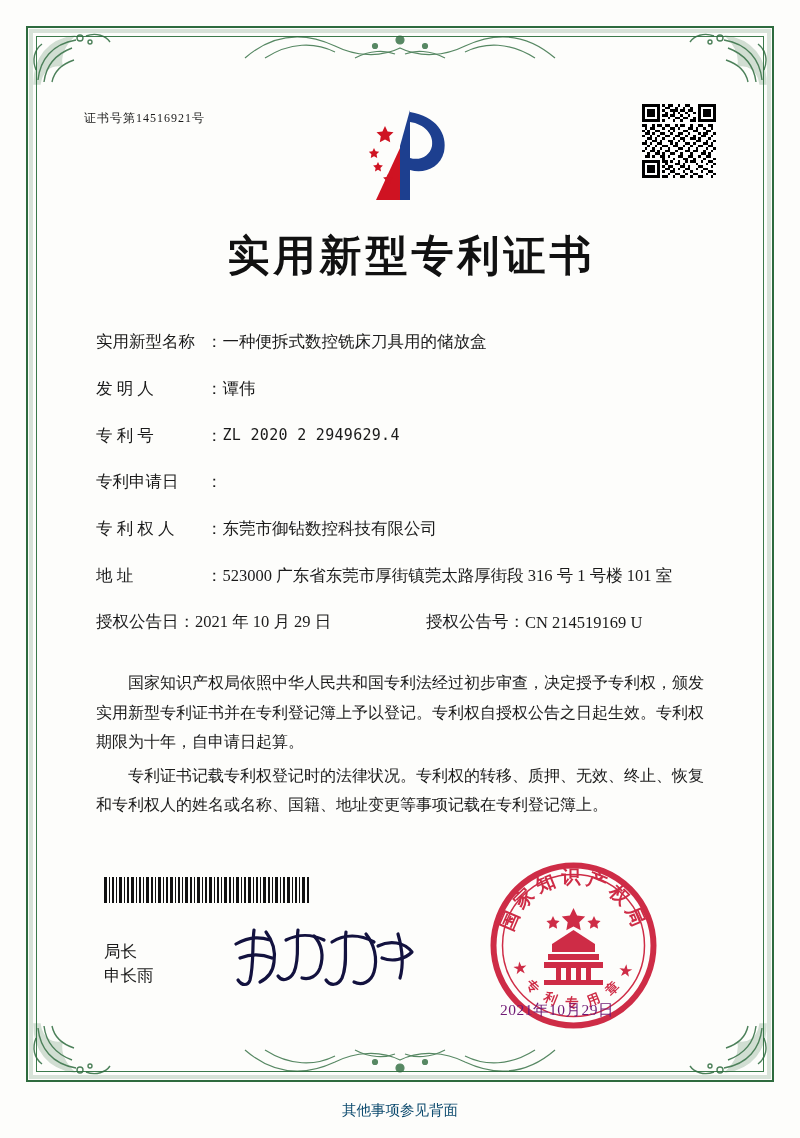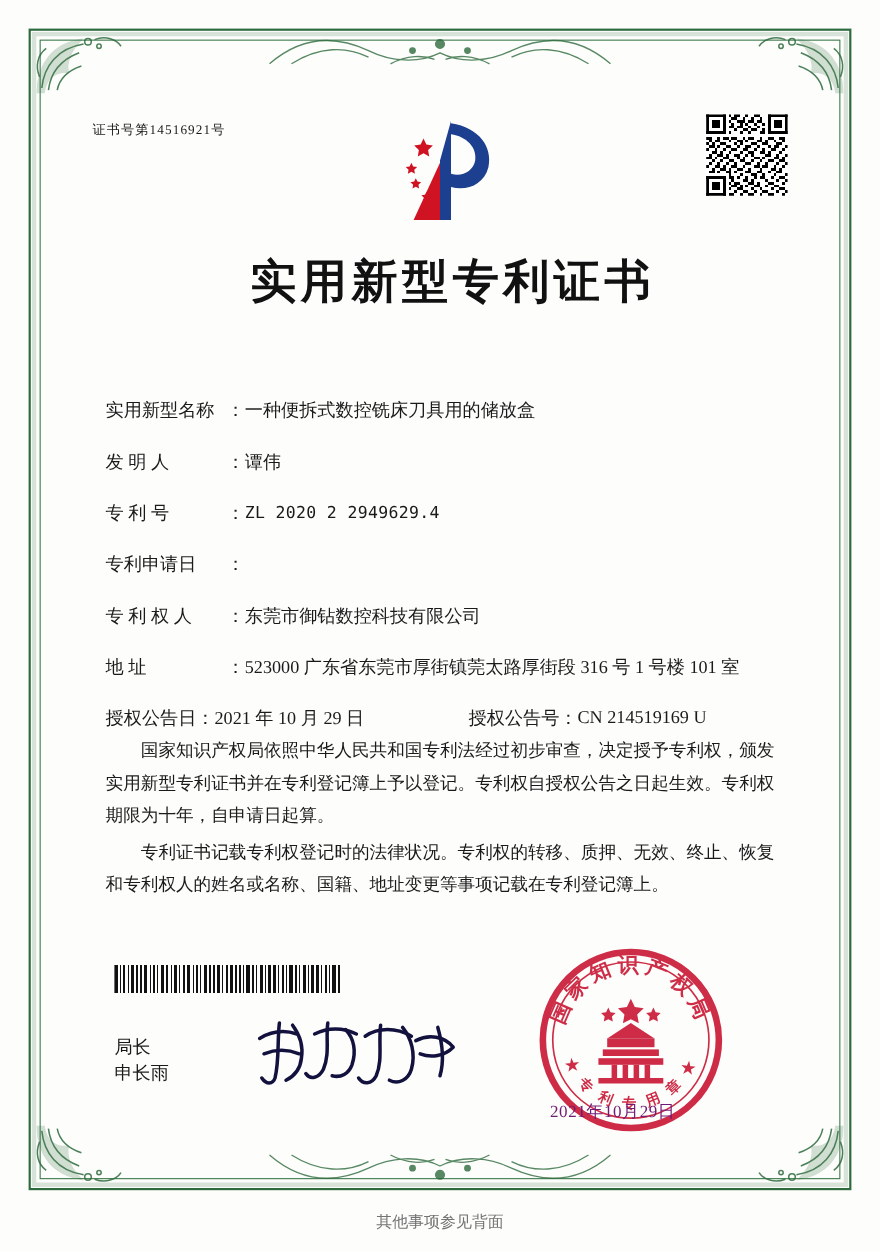--- a/index.html
+++ b/index.html
@@ -124,21 +124,20 @@
     color: #111;
     padding-left: 23px;
   }
 
   
   .fields {
     position: absolute;
     left: 96px;
     right: 96px;
     top: 330px;
-    margin-top: 31px;
   }
   .field-row {
     display: flex;
     align-items: flex-start;
     margin-bottom: 22px;
     font-size: 16.5px;
     line-height: 1.5;
   }
   .field-label {
     flex: 0 0 110px;
@@ -159,21 +158,21 @@
     font-size: 15px;
     letter-spacing: 0.3px;
   }
   .row-split {
     display: flex;
     align-items: flex-start;
     font-size: 16.5px;
     margin-bottom: 22px;
   }
   .row-split .left { flex: 0 0 330px; display: flex; }
-  .row-split .right { flex: 1 1 auto; display: flex; }
+  .row-split .right { flex: 1 1 auto; display: flex; align-items: flex-end; }
   .row-split .lbl2 { white-space: nowrap; }
 
   
   .body-text {
     position: absolute;
     left: 96px;
     right: 96px;
     top: 668px;
     font-size: 16px;
     line-height: 1.85;
@@ -246,21 +245,21 @@
     text-align: center;
     font-size: 15px;
   }
   .footnote {
     position: absolute;
     left: 0;
     right: 0;
     bottom: 18px;
     text-align: center;
     font-size: 14.5px;
-    color: #737373;
+    color: #0c4a6e;
   }
 </style>
 </head>
 <body>
 
 <div class="page">
 
   <div class="border-outer"></div>
   <div class="border-fill"></div>
   <div class="border-inner"></div>

